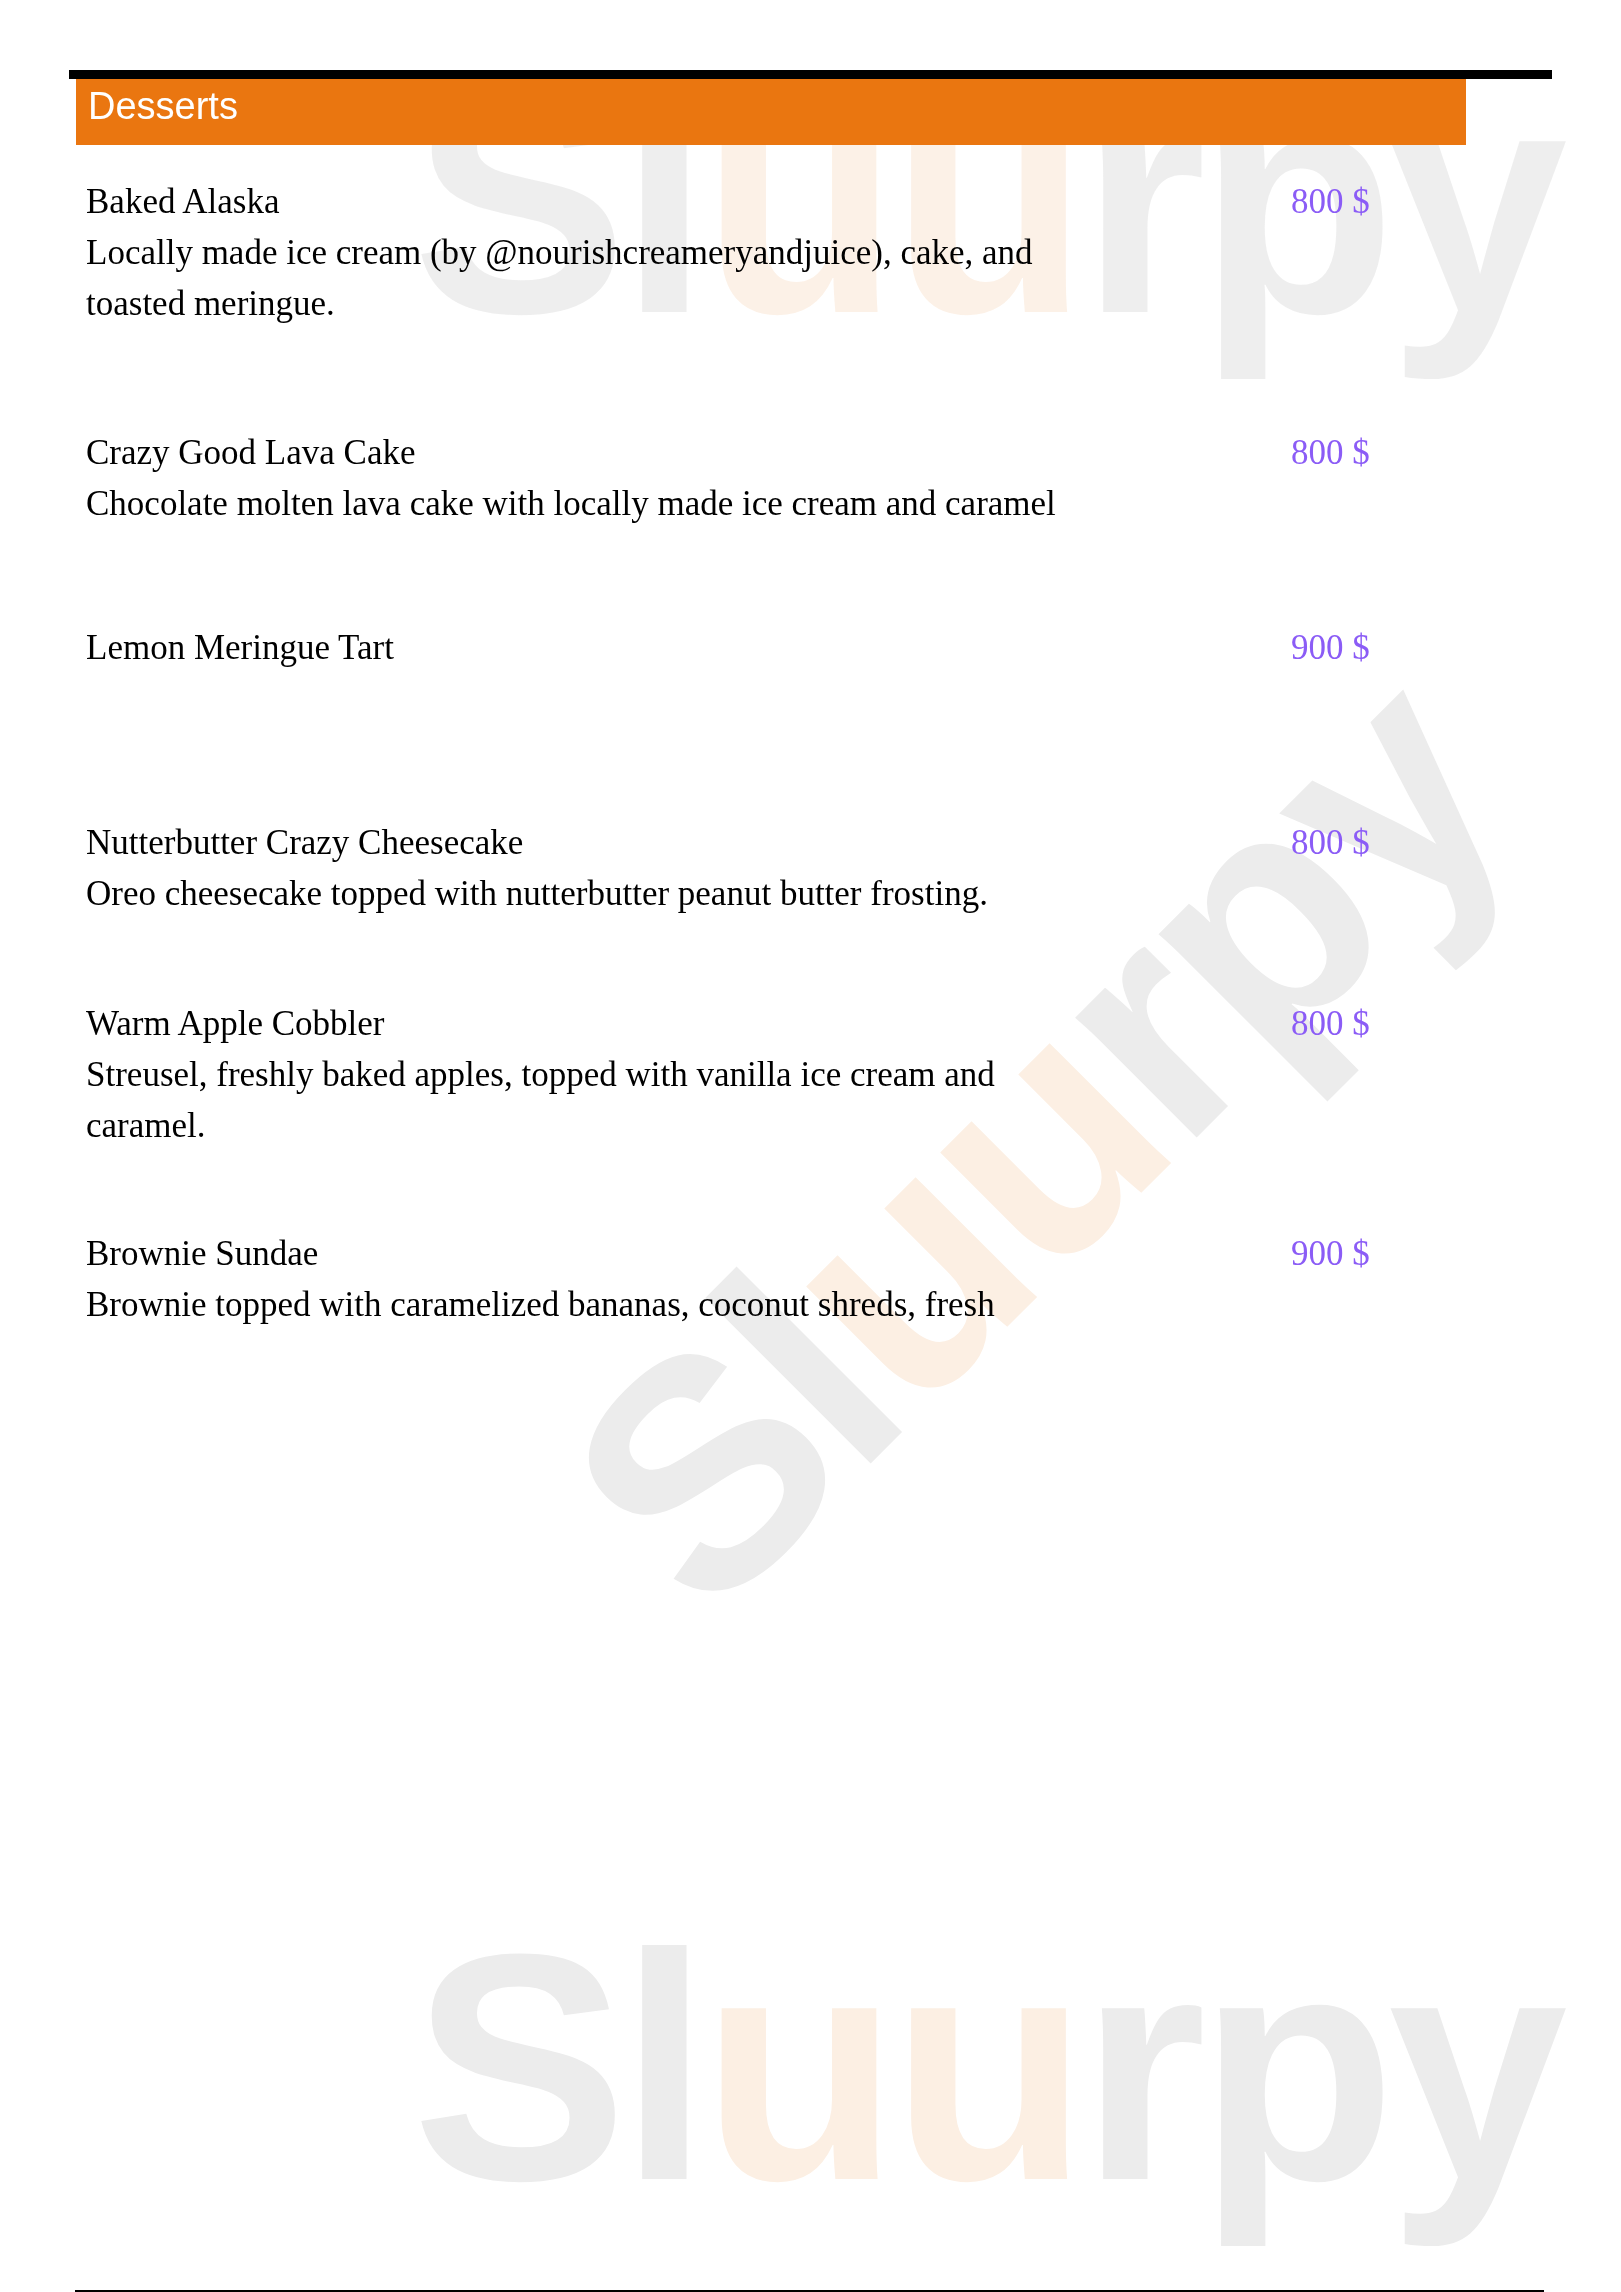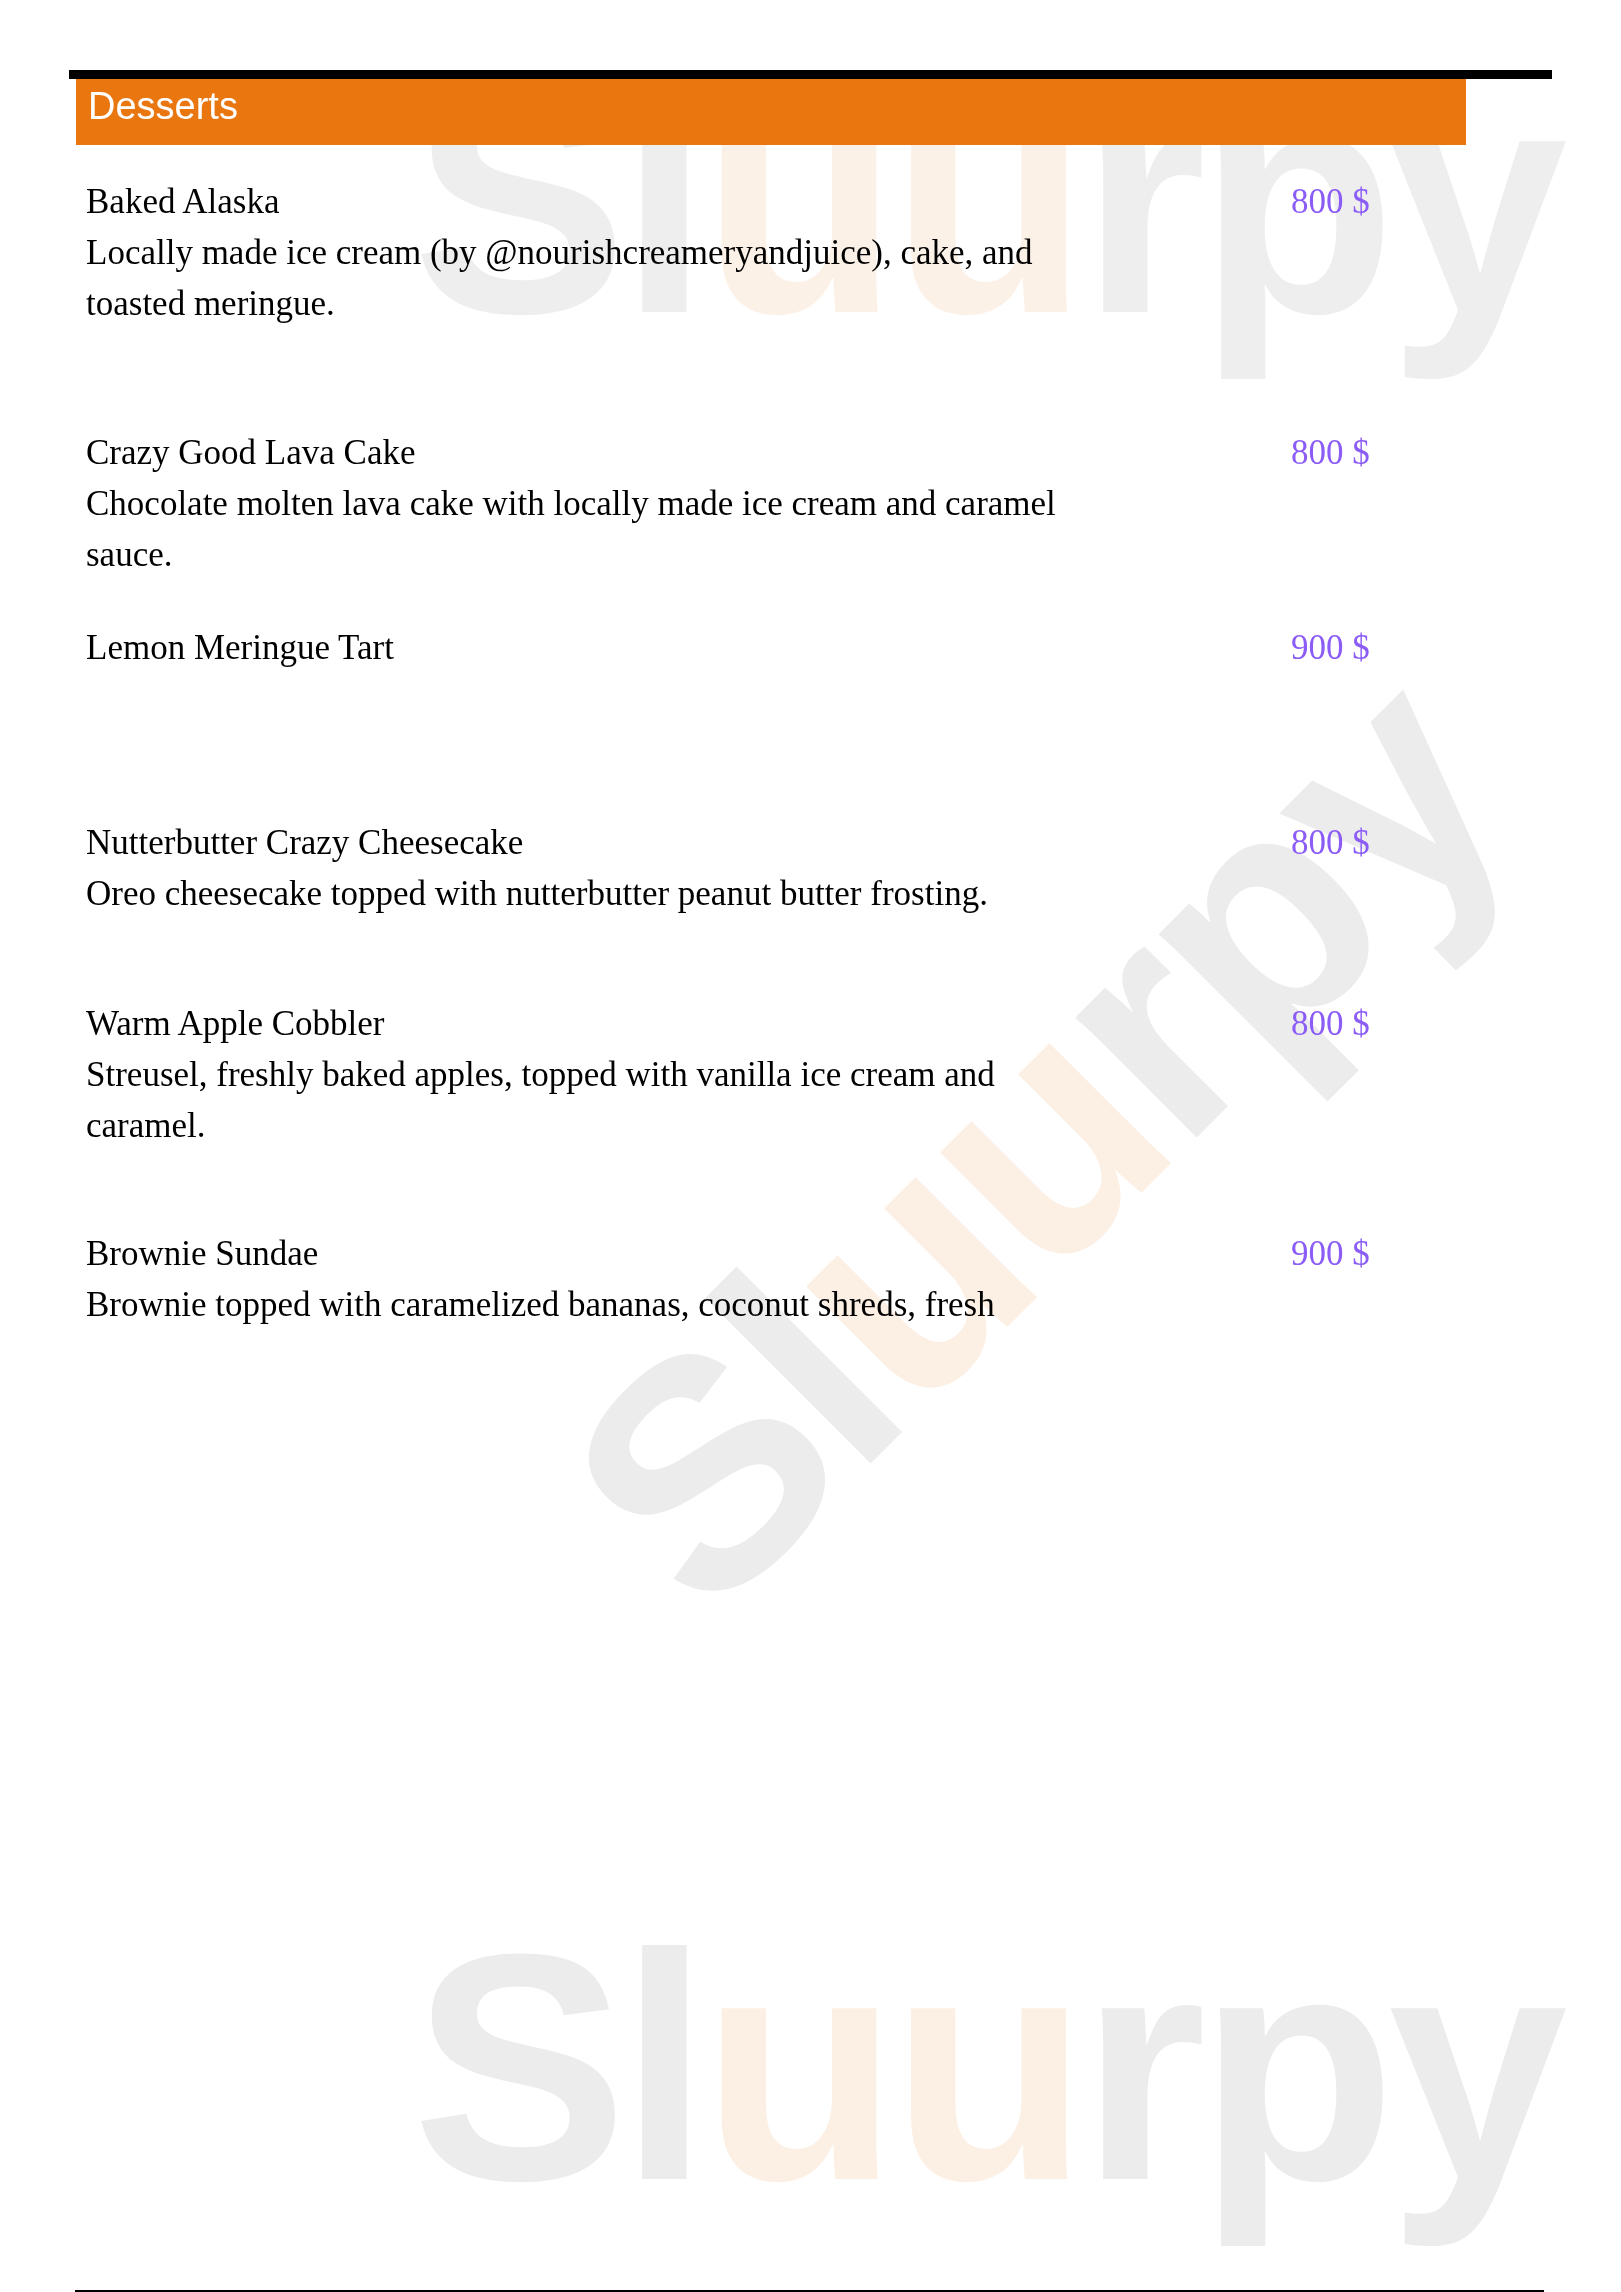--- a/index.html
+++ b/index.html
@@ -58,21 +58,20 @@
   <div class="item" style="top:176px;">
     <div class="item-name">Baked Alaska</div>
     <div class="item-desc-line">Locally made ice cream (by @nourishcreameryandjuice), cake, and</div>
     <div class="item-desc-line">toasted meringue.</div>
     <div class="item-price">800 $</div>
   </div>
 
   <div class="item" style="top:399px;margin-top:28px;">
     <div class="item-name">Crazy Good Lava Cake</div>
     <div class="item-desc-line">Chocolate molten lava cake with locally made ice cream and caramel</div>
-    <div class="item-desc-line">sauce.</div>
     <div class="item-price">800 $</div>
   </div>
 
   <div class="item" style="top:622px;">
     <div class="item-name">Lemon Meringue Tart</div>
     <div class="item-price">900 $</div>
   </div>
 
   <div class="item" style="top:817px;">
     <div class="item-name">Nutterbutter Crazy Cheesecake</div>

